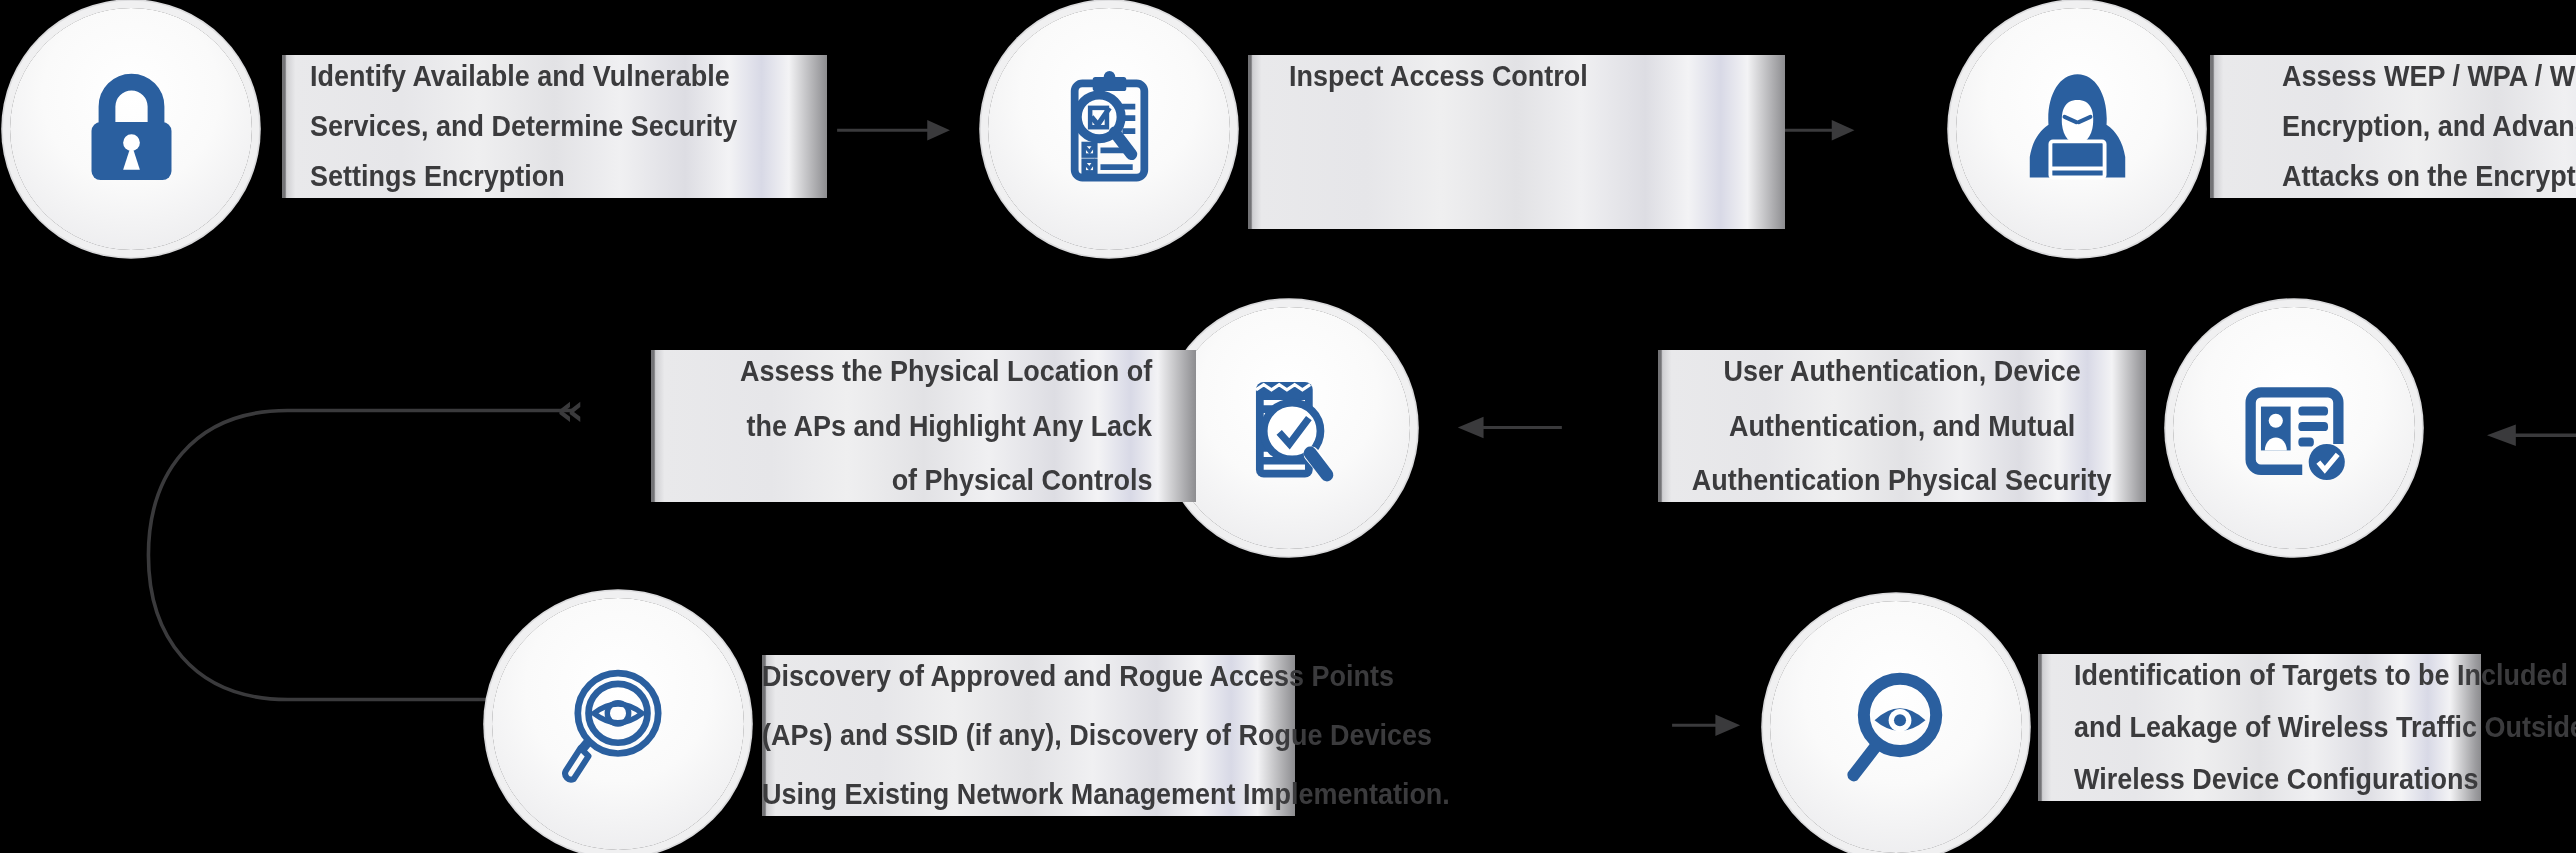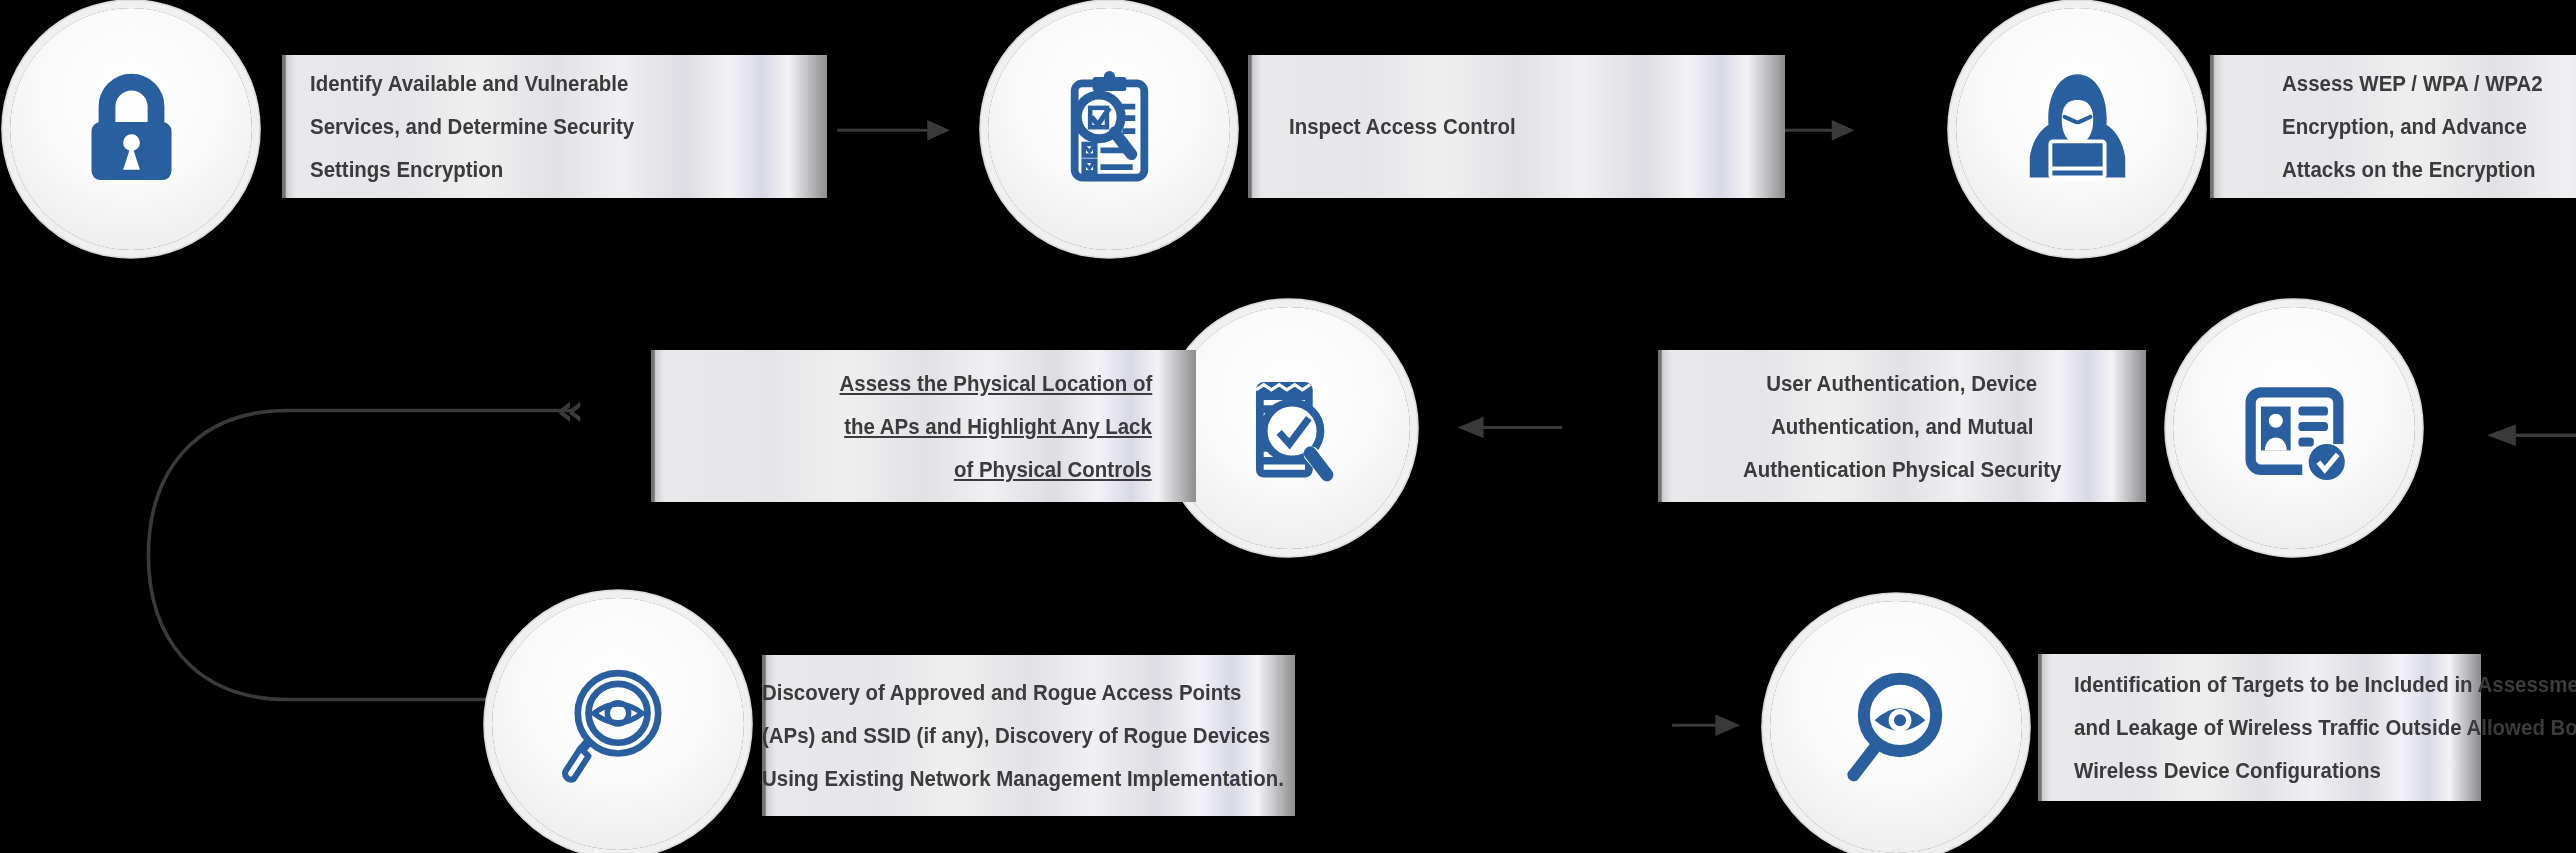--- a/index.html
+++ b/index.html
@@ -18,22 +18,22 @@
   }
   .node svg{display:block;}
   
   .stepbox{
     position:absolute;z-index:2;
     background:linear-gradient(90deg,
       #737376 0,#737376 3.1px,#cfcfd2 4.6px,#e9e9eb 13.4px,
       #e6e6e9 22%,#efeff0 36%,#e2e2e5 50%,#f0f0f2 62%,
       #dddde3 74%,#f3f3f5 82%,#d8d9e6 88%,#f3f3f5 93%,
       #9b9b9e calc(100% - 5.2px),#8d8d90 100%);
-    display:flex;flex-direction:column;justify-content:center;
-    color:#3b3b3d;font-weight:bold;font-size:22px;line-height:43px;
+    display:flex;flex-direction:column;justify-content:space-between;
+    color:#3b3b3d;font-weight:bold;font-size:29px;line-height:43px;
   }
   .stepbox .ln{white-space:nowrap;display:block;transform:scaleX(.93);}
   .align-left{align-items:flex-start;}
   .align-left .ln{transform-origin:left center;}
   .align-center{align-items:center;}
   .align-center .ln{transform-origin:center center;}
   .align-right{align-items:flex-end;}
   .align-right .ln{transform-origin:right center;}
   
   .chev{
@@ -97,21 +97,21 @@
         <path d="M31 77 l3.5 4 5 -7" stroke="#2a5f9f" stroke-width="2.5" fill="none"></path>
         <path d="M43 80 H68" stroke="#2a5f9f" stroke-width="4.5"></path>
         <circle cx="42" cy="41" r="17" fill="none" stroke="#2a5f9f" stroke-width="7"></circle>
         <rect x="35" y="34" width="13" height="15" fill="none" stroke="#2a5f9f" stroke-width="3.5"></rect>
         <path d="M36 41 l5 6 9 -13" stroke="#2a5f9f" stroke-width="4" fill="none"></path>
         <path d="M54 53 L67 70" stroke="#2a5f9f" stroke-width="9" stroke-linecap="round"></path>
       </svg>
     </span>
   </div>
 
-  <div class="stepbox align-left" style="left:1248px;top:55px;width:496px;height:143px;padding-left:41px;">
+  <div class="stepbox align-left" style="left:1248px;top:55px;width:496px;height:174px;padding-left:41px;">
     <span class="ln">Inspect Access Control</span>
   </div>
 
   <div class="node" style="left:1956px;top:7.7px;width:242px;height:242px;">
     <span>
       <svg width="129" height="129" viewBox="0 0 100 100">
         <path d="M50 8 C35 8 26 26 27.5 47 C20 52 15 60 13 72 L13 88 H87 L87 72 C85 60 80 52 72.5 47 C74 26 65 8 50 8 Z" fill="#2a5f9f"></path>
         <path d="M38 47 C37 36 40 28 50 28 C60 28 63 36 62 47 C61 56 56 62 50 62 C44 62 39 56 38 47 Z" fill="#ffffff"></path>
         <path d="M40 41 l9 4" stroke="#2a5f9f" stroke-width="3.2" stroke-linecap="round"></path>
         <path d="M60 41 l-9 4" stroke="#2a5f9f" stroke-width="3.2" stroke-linecap="round"></path>
@@ -163,21 +163,21 @@
           <line x1="30" y1="80" x2="62" y2="80"></line>
         </g>
         <circle cx="52" cy="52" r="22" fill="#ffffff" stroke="#2a5f9f" stroke-width="6"></circle>
         <path d="M42 53 l8 9 15 -20" stroke="#2a5f9f" stroke-width="5.5" fill="none"></path>
         <path d="M67 70 L72 76" stroke="#ffffff" stroke-width="12" stroke-linecap="round"></path>
         <path d="M66 69 L79 86" stroke="#2a5f9f" stroke-width="10" stroke-linecap="round"></path>
       </svg>
     </span>
   </div>
 
-  <div class="stepbox align-right" style="left:651px;top:350px;width:501px;height:152px;padding-right:44px;text-decoration:underline;">
+  <div class="stepbox align-right" style="left:651px;top:350px;width:501px;height:152px;padding-right:44px;">
     <span class="ln">Assess the Physical Location of</span>
     <span class="ln">the APs and Highlight Any Lack</span>
     <span class="ln">of Physical Controls</span>
   </div>
 
   <span class="chev" style="left:556px;top:388px;">«</span>
 
   <div class="node" style="left:492px;top:598px;width:252px;height:252px;">
     <span>
       <svg width="134" height="134" viewBox="0 0 100 100">

